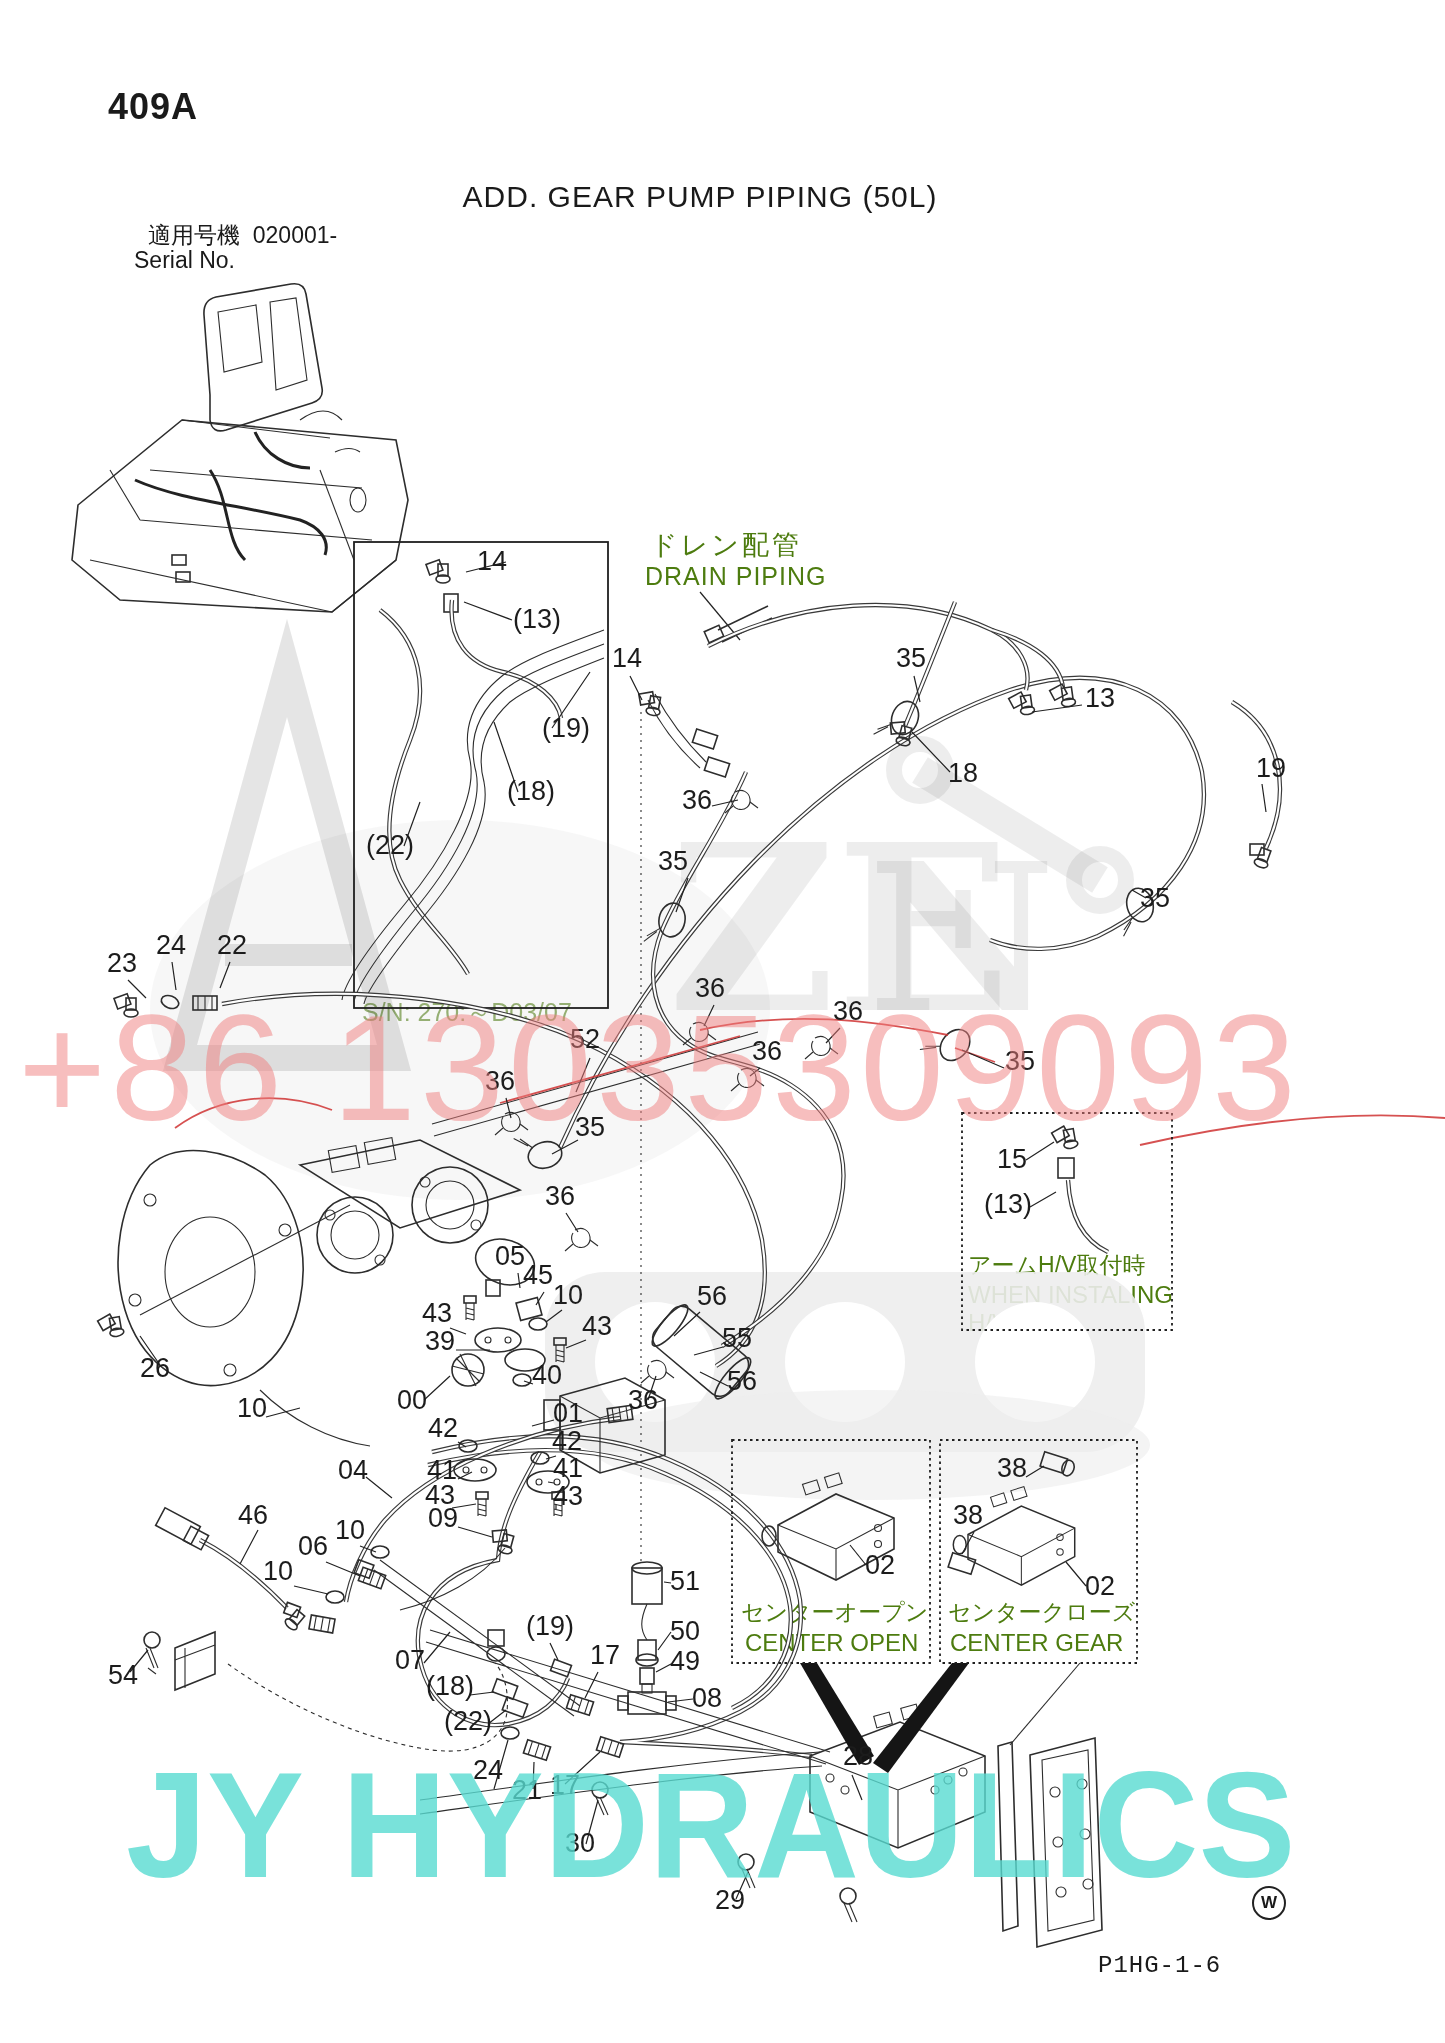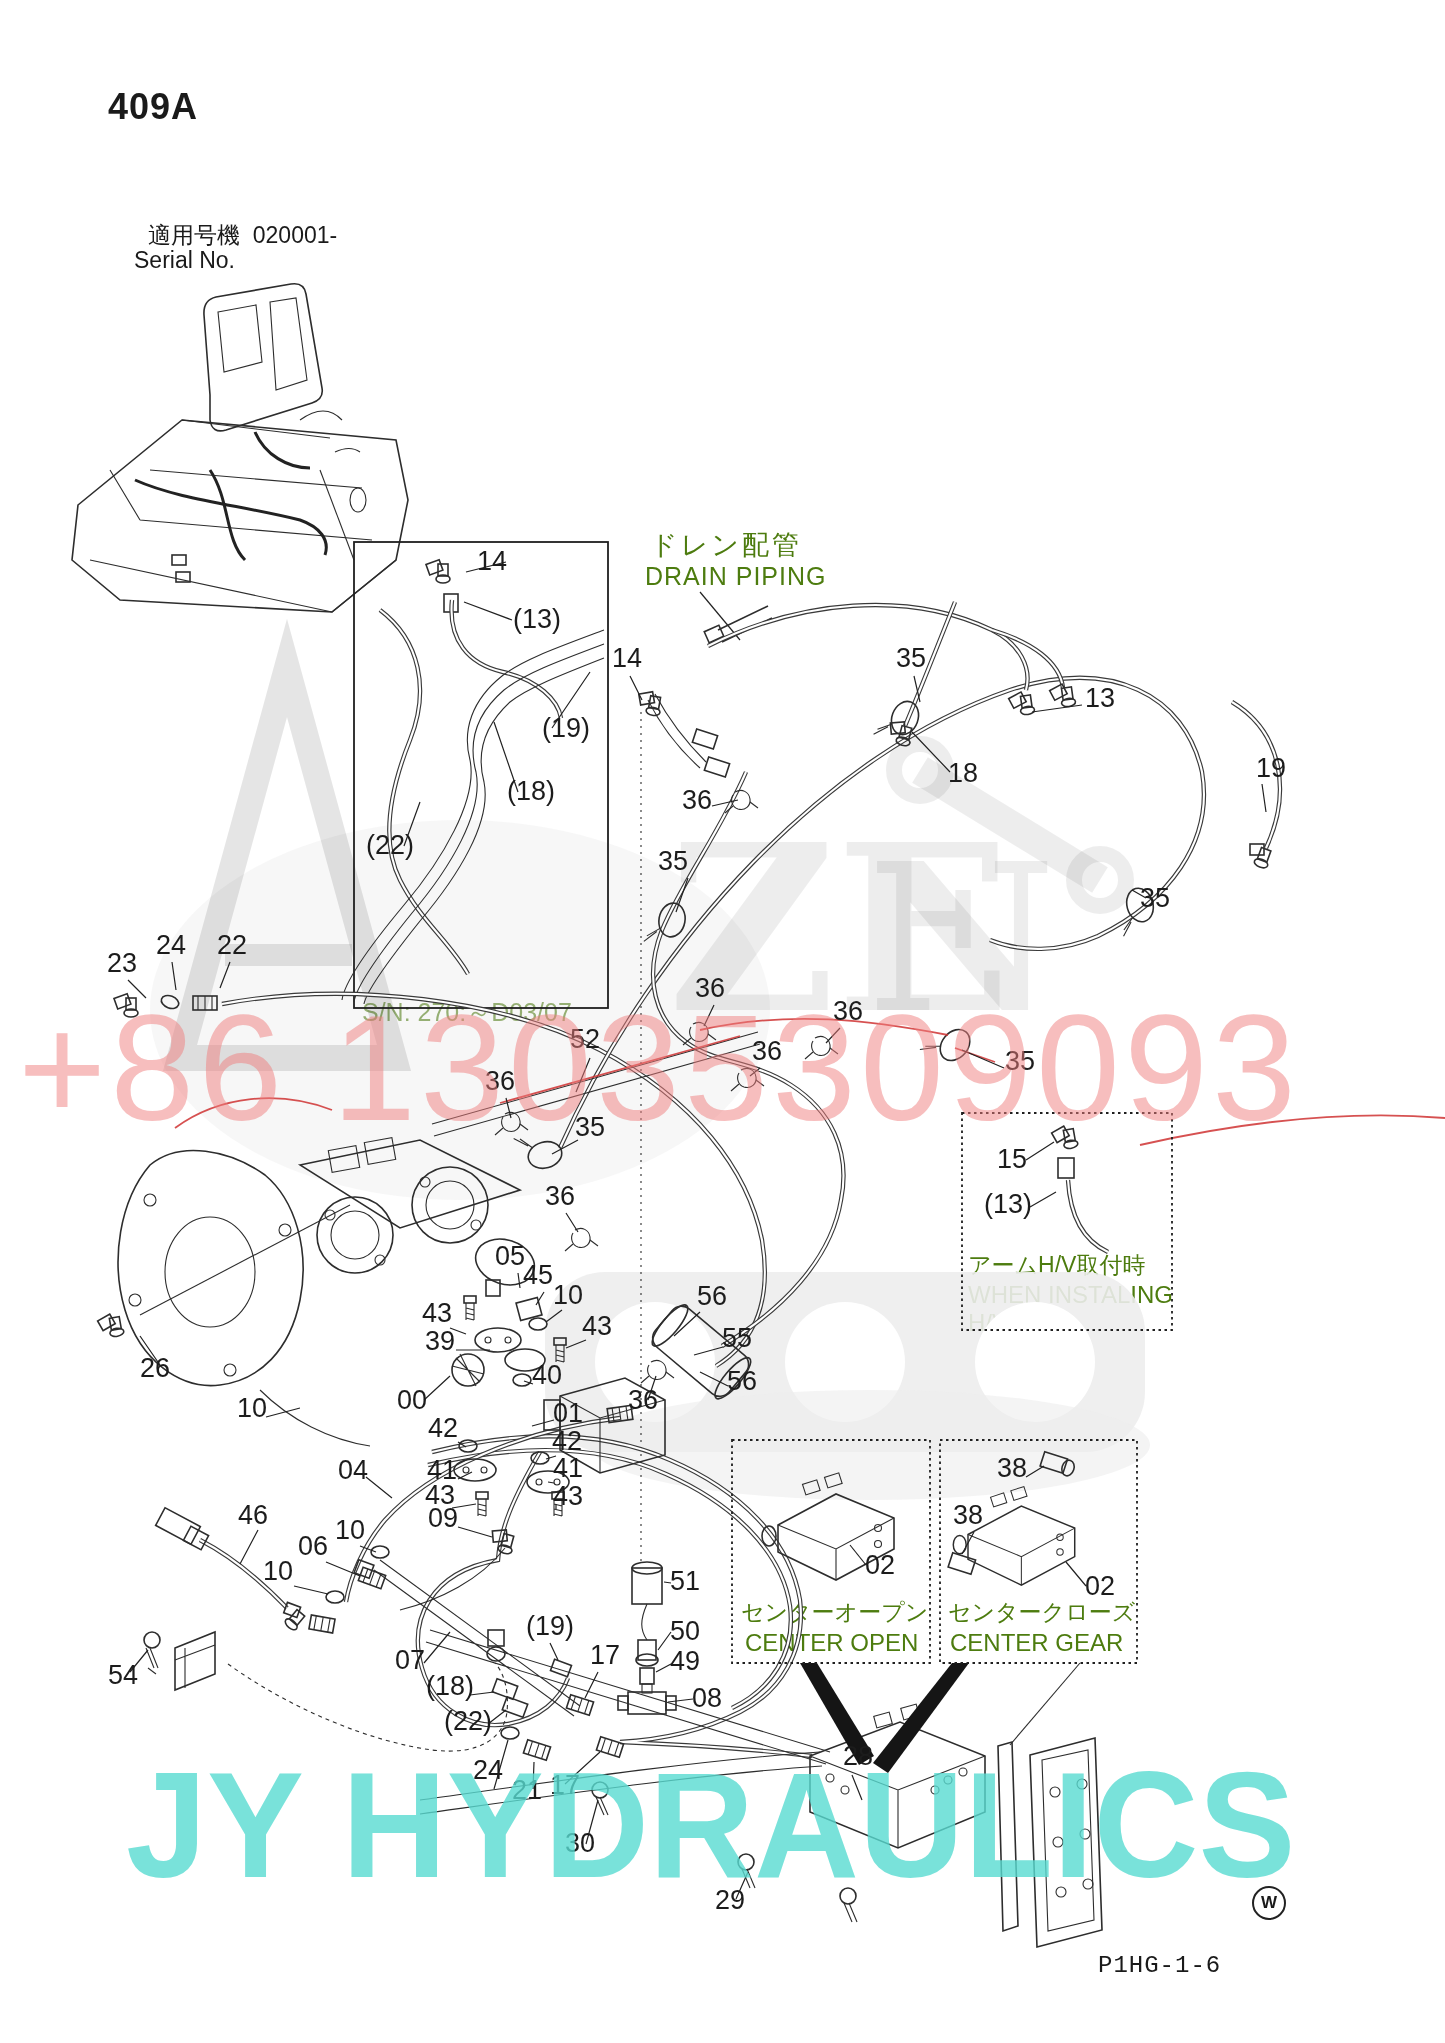--- a/index.html
+++ b/index.html
@@ -44,20 +44,21 @@
   .blob{fill:#ededed;}
   .blob2{fill:#ffffff;}
   .logo{stroke:rgba(0,0,0,0.10);fill:none;}
 </style>
 </head>
 <body>
 
 <div class="page">
 
   <div class="abs page-code">409A</div>
+  <div class="abs title-en">ADD.  GEAR PUMP PIPING (50L)</div>
   <div class="abs serial-jp">
     <span>適用号機</span>&nbsp;&nbsp;<span>020001-</span>
   </div>
   <div class="abs serial-en">Serial No.</div>
 
   <svg width="1445" height="2043" viewBox="0 0 1445 2043">
     <defs>
       <path id="hJ" d="M222,1004 C350,980 505,1000 600,1050 C695,1100 748,1170 762,1240 C772,1300 755,1342 716,1366"></path>
       <path id="hA" d="M560,1148 C655,935 830,752 1010,690 C1112,657 1185,695 1202,772 C1214,842 1168,902 1098,936 C1060,953 1020,952 990,940"></path>
       <path id="hB1" d="M708,646 C800,600 908,590 992,630 C1020,644 1032,668 1026,690"></path>

